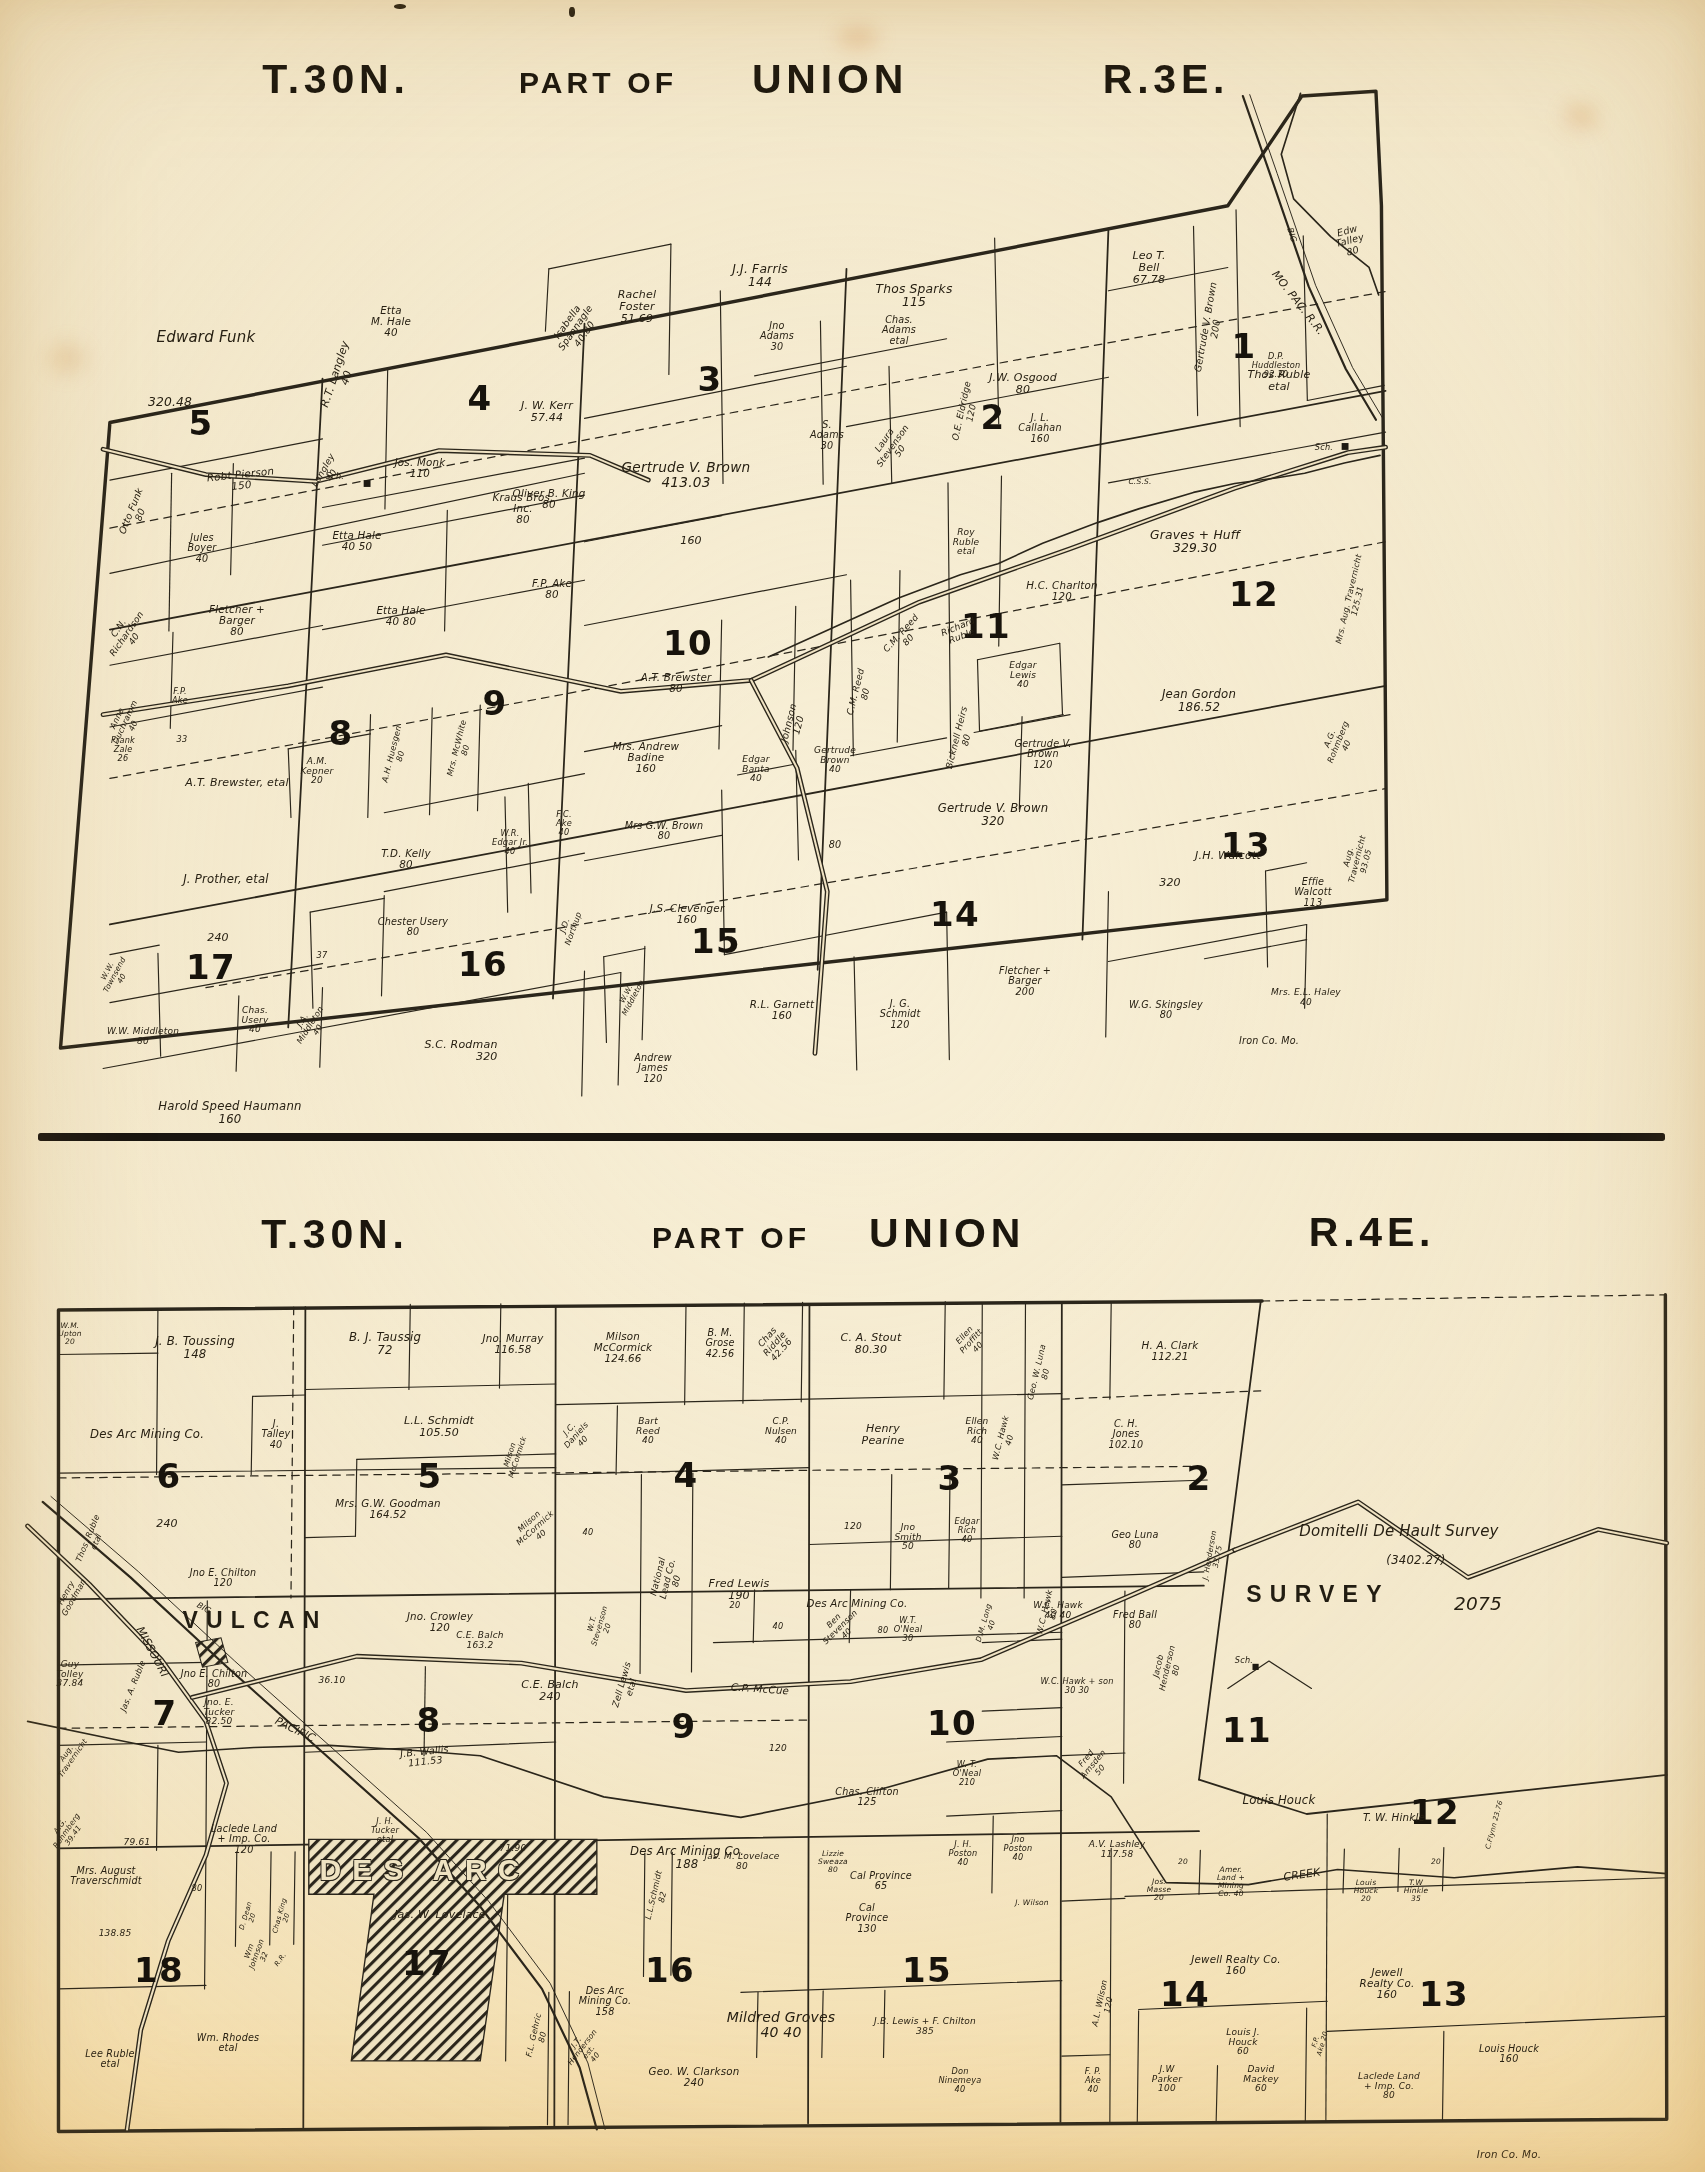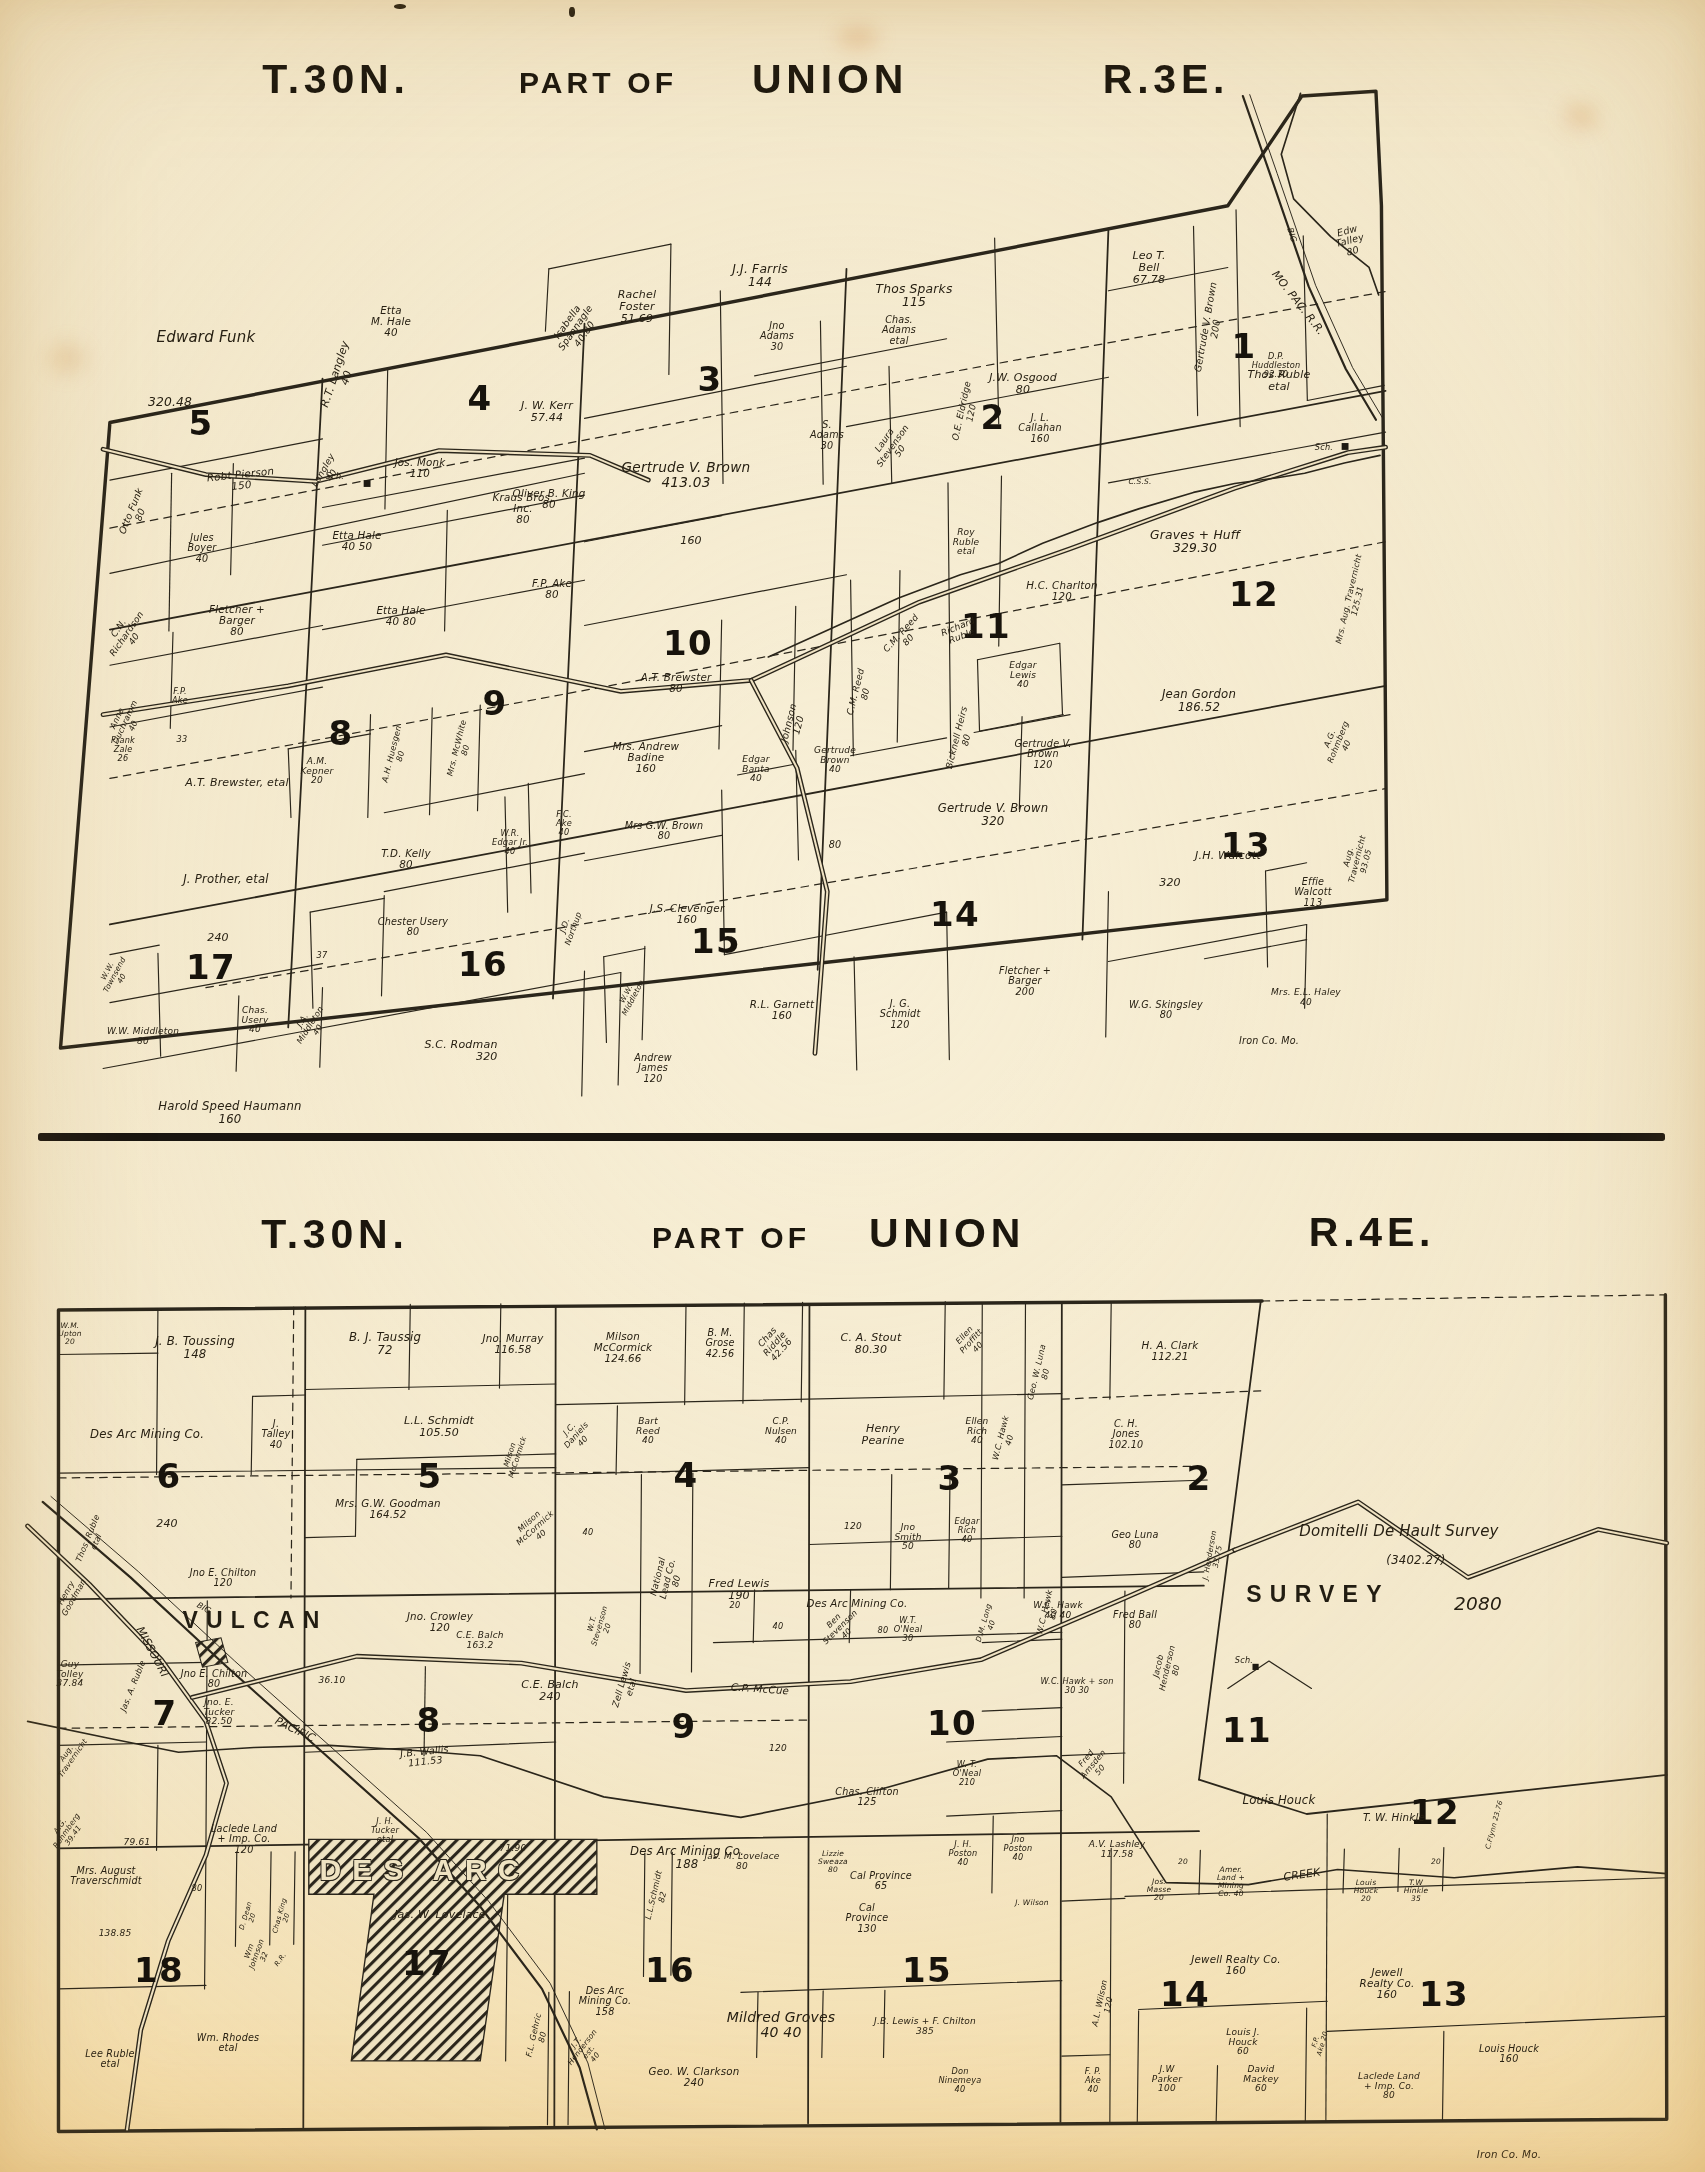--- a/index.html
+++ b/index.html
@@ -639,21 +639,21 @@
 80</div>
     <div class="itm lbl" style="left: 1135px; top: 1620px; font-size: 9.6px; transform: translate(-50%, -50%) rotate(0deg);">Fred Ball
 80</div>
     <div class="itm lbl" style="left: 1049px; top: 1613px; font-size: 8.2px; transform: translate(-50%, -50%) rotate(-77deg);">W.C. Hawk
 80</div>
     <div class="itm lbl" style="left: 1214px; top: 1556px; font-size: 7.5px; transform: translate(-50%, -50%) rotate(-80deg);">J. Henderson
 33.75</div>
     <div class="itm lbl" style="left: 1399px; top: 1531px; font-size: 15px; transform: translate(-50%, -50%) rotate(0deg);">Domitelli  De Hault  Survey</div>
     <div class="itm lbl" style="left: 1416px; top: 1560px; font-size: 11.7px; transform: translate(-50%, -50%) rotate(0deg);">(3402.27)</div>
     <div class="itm town" style="left: 1318px; top: 1594px; transform: translate(-50%, -50%) rotate(0deg);">SURVEY</div>
-    <div class="itm lbl" style="left: 1478px; top: 1604px; font-size: 18.5px; transform: translate(-50%, -50%) rotate(0deg);">2080</div>
+    <div class="itm lbl" style="left: 1478px; top: 1604px; font-size: 18.5px; transform: translate(-50%, -50%) rotate(0deg);">2075</div>
     <div class="itm lbl" style="left: 1244px; top: 1660px; font-size: 8.2px; transform: translate(-50%, -50%) rotate(0deg);">Sch.</div>
     <div class="itm lbl" style="left: 668px; top: 1579px; font-size: 9px; transform: translate(-50%, -50%) rotate(-76deg);">National
 Lead Co.
 80</div>
     <div class="itm lbl" style="left: 739px; top: 1590px; font-size: 11px; transform: translate(-50%, -50%) rotate(0deg);">Fred Lewis
 190</div>
     <div class="itm lbl" style="left: 840px; top: 1627px; font-size: 8.2px; transform: translate(-50%, -50%) rotate(-45deg);">Ben
 Stevenson
 40</div>
     <div class="itm lbl" style="left: 908px; top: 1629px; font-size: 8.2px; transform: translate(-50%, -50%) rotate(0deg);">W.T.

